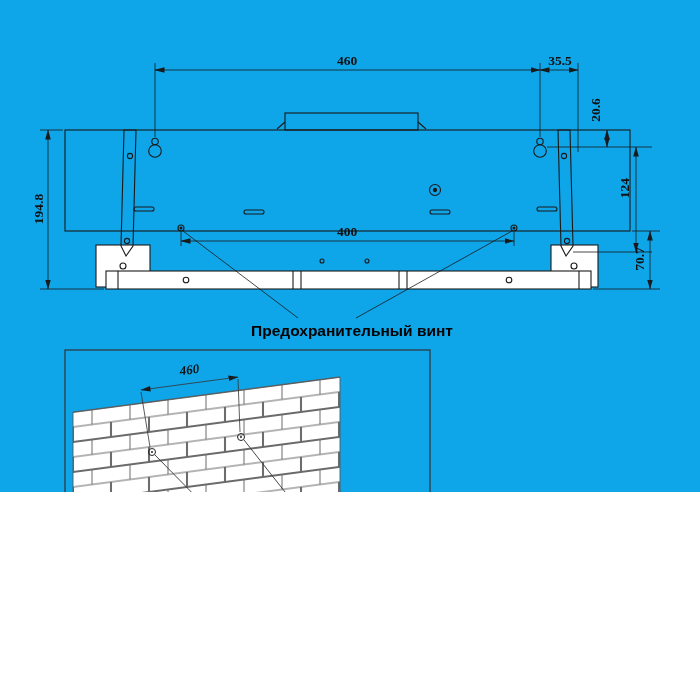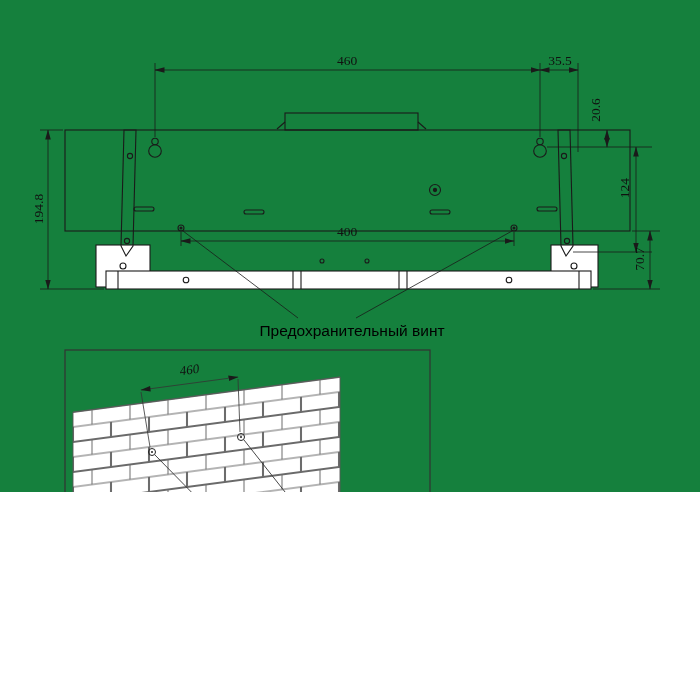--- a/index.html
+++ b/index.html
@@ -7,22 +7,23 @@
     padding: 0;
     background: #ffffff;
     width: 700px;
     height: 700px;
     font-family: "Liberation Sans", sans-serif;
   }
   .page {
     position: relative;
     width: 700px;
     height: 492px;
-    background: #15803d;
+    background: #0ea5e9;
     overflow: hidden;
+    font-weight: bold;
   }
   svg { display: block; }
   text { user-select: none; }
 </style>
 </head>
 <body>
 
 <div class="page">
 <svg width="700" height="700" viewBox="0 0 700 700" xmlns="http://www.w3.org/2000/svg">
   <defs>

